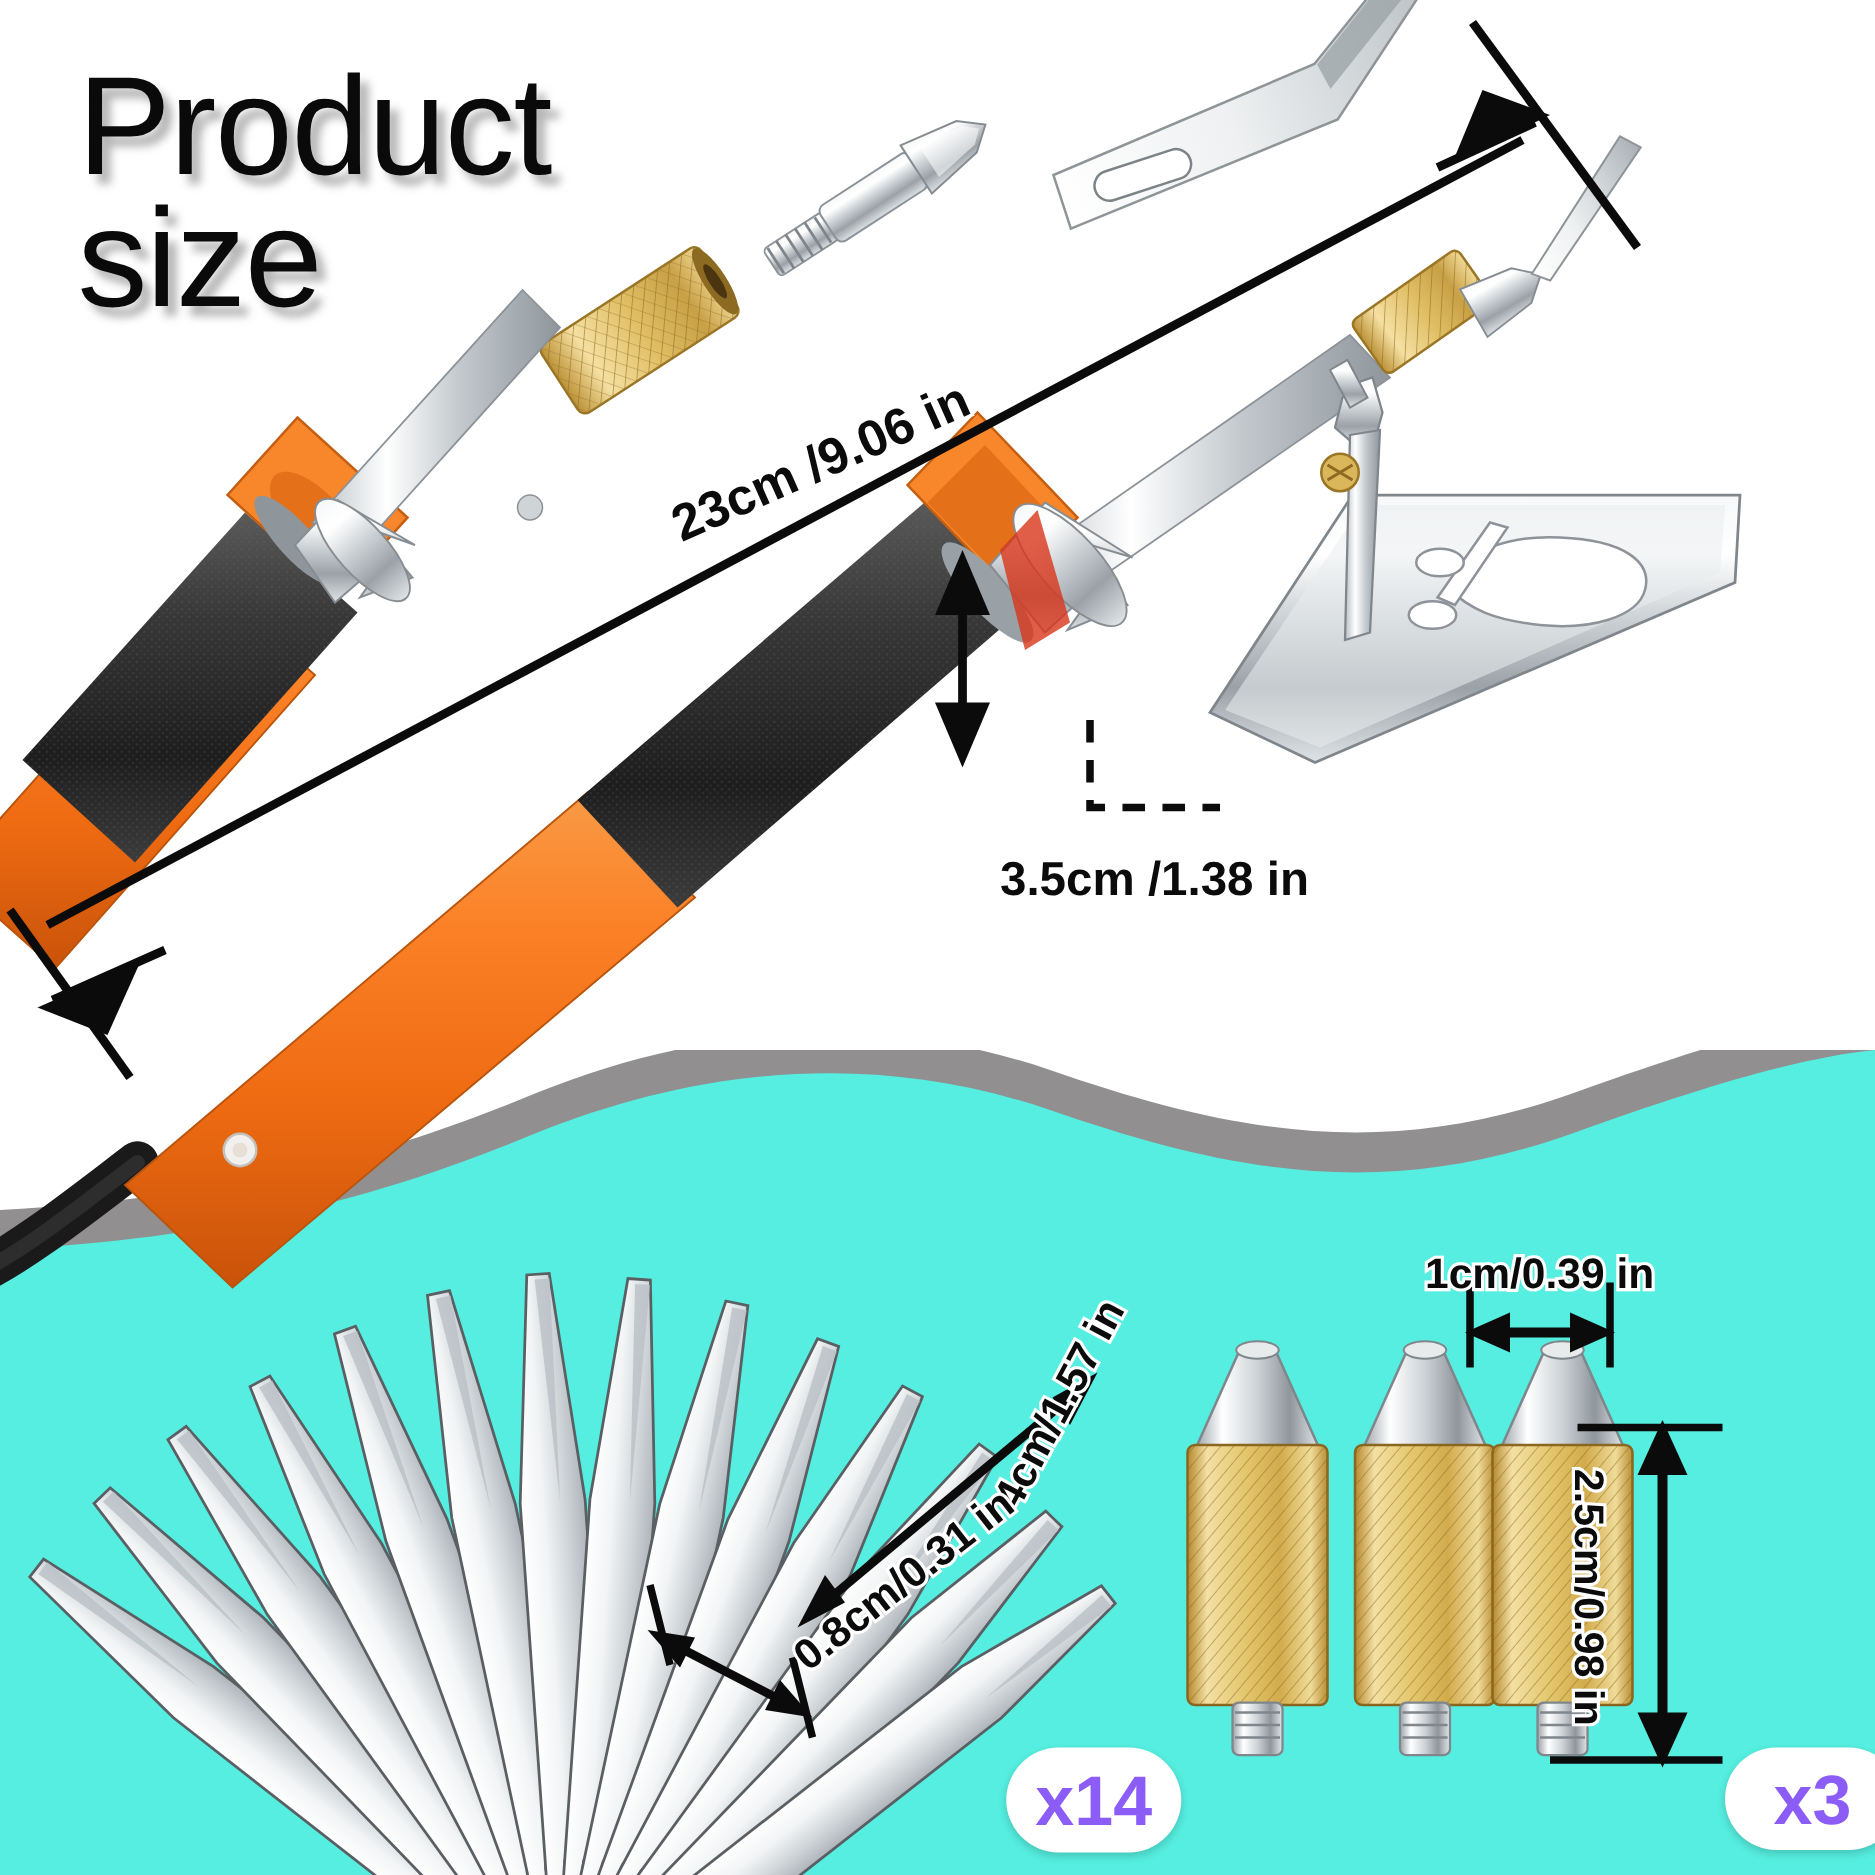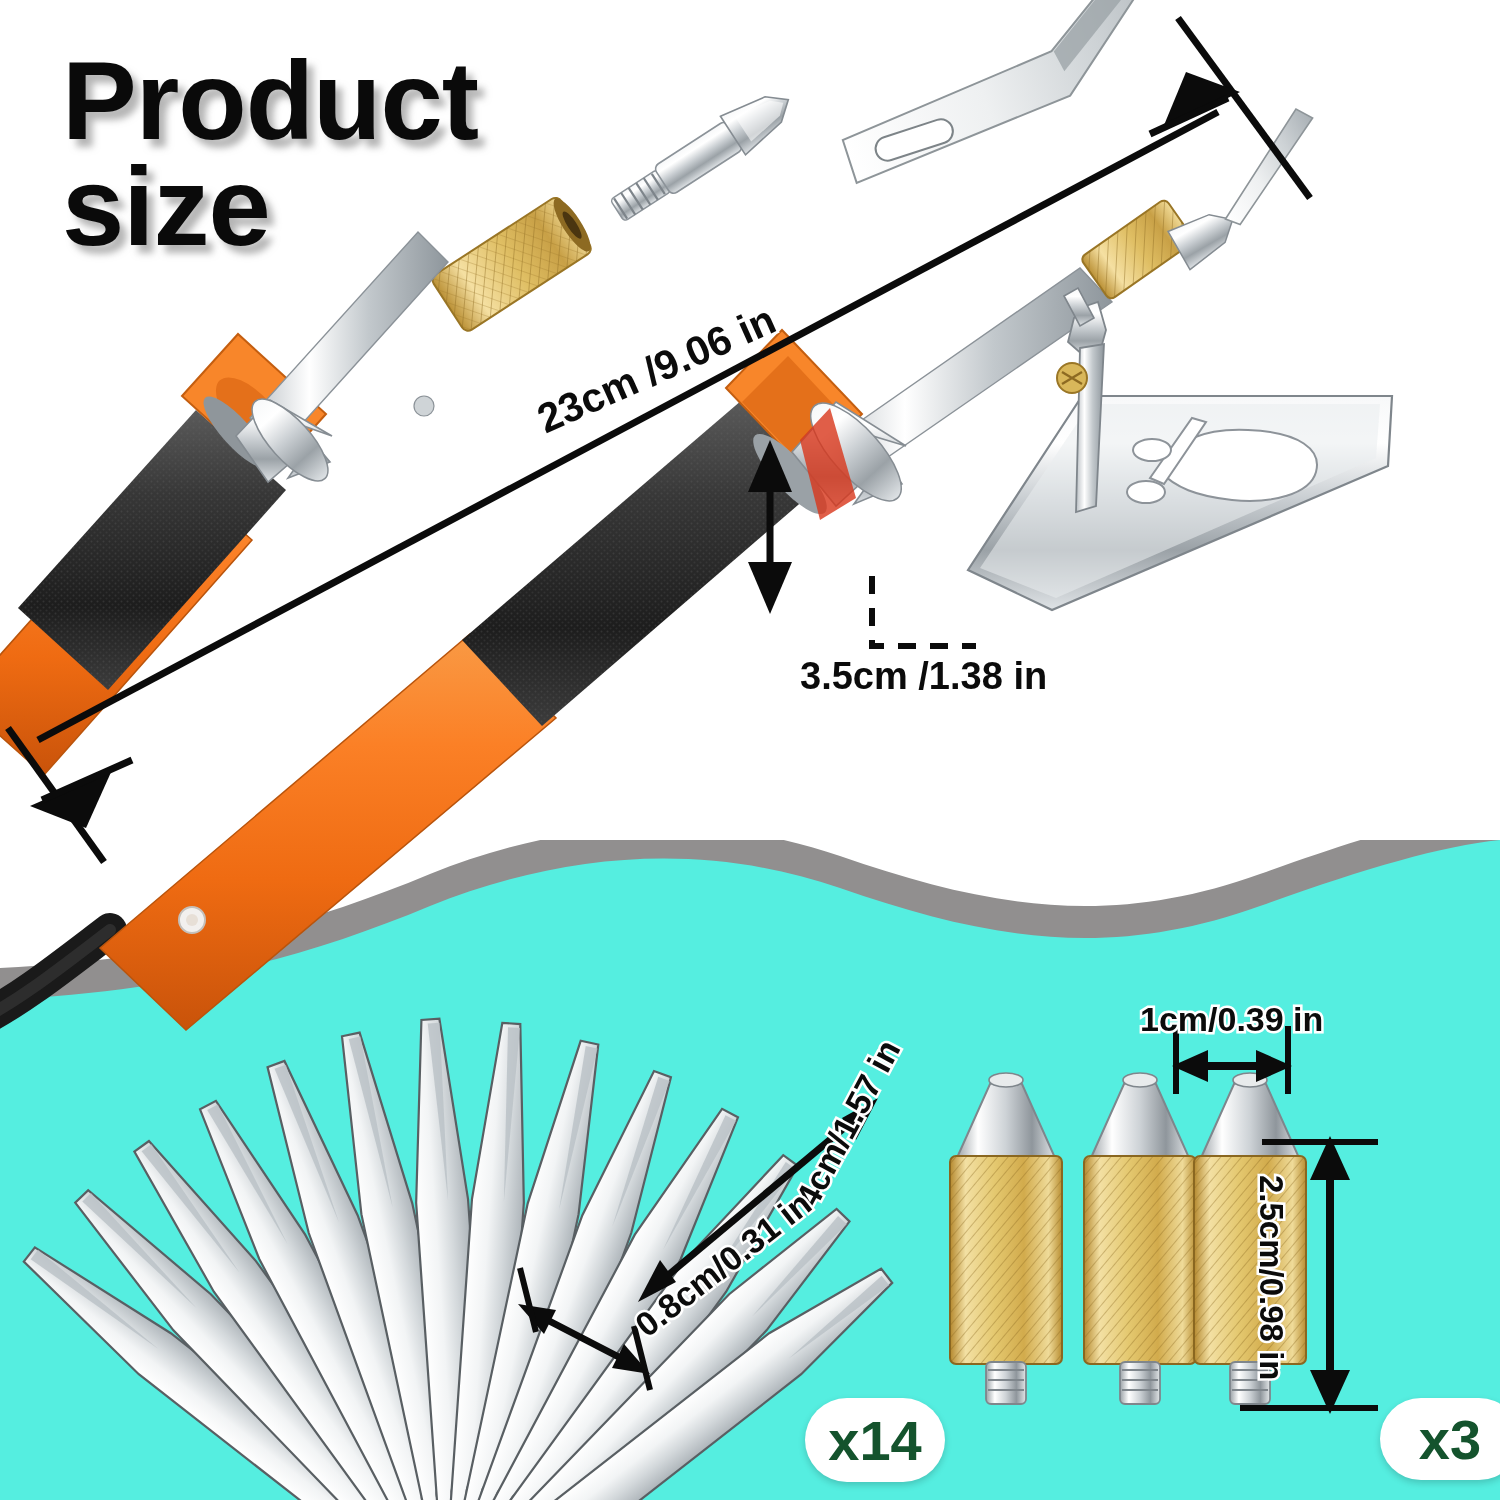--- a/index.html
+++ b/index.html
@@ -9,54 +9,54 @@
     font-family:"Liberation Sans",sans-serif;
     overflow:hidden;
     position:relative;
   }
   #stage{position:absolute;left:0;top:0;width:1500px;height:1500px;overflow:hidden;background:#fff;}
 
   
   #title{
     position:absolute;left:62px;top:48px;
     font-size:112px;line-height:0.95;
-    font-weight:bold;
+    font-weight:normal;
     color:#0a0a0a;
     letter-spacing:-1px;
     -webkit-text-stroke:5px #ffffff;
     paint-order:stroke fill;
     text-shadow:7px 8px 7px rgba(120,120,120,.55);
     white-space:pre-line;
     z-index:40;
   }
 
   
   .dimtext{
     position:absolute;
     font-weight:bold;
     color:#0b0b0b;
     -webkit-text-stroke:5px #ffffff;
     paint-order:stroke fill;
     white-space:nowrap;
     z-index:38;
   }
   #dim-23{left:540px;top:398px;font-size:41px;transform:rotate(-24deg);transform-origin:left center;}
-  #dim-35{left:800px;top:655px;font-size:38px;}
+  #dim-35{left:800px;top:683px;font-size:38px;}
   #dim-4cm{left:805px;top:1185px;font-size:34px;transform:rotate(-62deg);transform-origin:left center;}
   #dim-08{left:640px;top:1310px;font-size:34px;transform:rotate(-38deg);transform-origin:left center;}
   #dim-1cm{left:1140px;top:1000px;font-size:34px;text-align:center;}
   #dim-25{left:1290px;top:1175px;font-size:33px;transform:rotate(90deg);transform-origin:left top;}
 
   
   .badge{
     position:absolute;
     background:#ffffff;
     border-radius:999px;
     display:flex;align-items:center;justify-content:center;
-    font-weight:bold;color:#14532d;
+    font-weight:bold;color:#8b5cf6;
     box-shadow:0 3px 7px rgba(0,0,0,.18);
     z-index:39;
   }
   #badge-blades{left:805px;top:1398px;width:140px;height:84px;font-size:56px;}
   #badge-tips{left:1380px;top:1398px;width:140px;height:82px;font-size:56px;}
 
   
   #teal-panel{position:absolute;left:0;top:840px;width:1500px;height:660px;z-index:5;}
 </style>
 </head>

